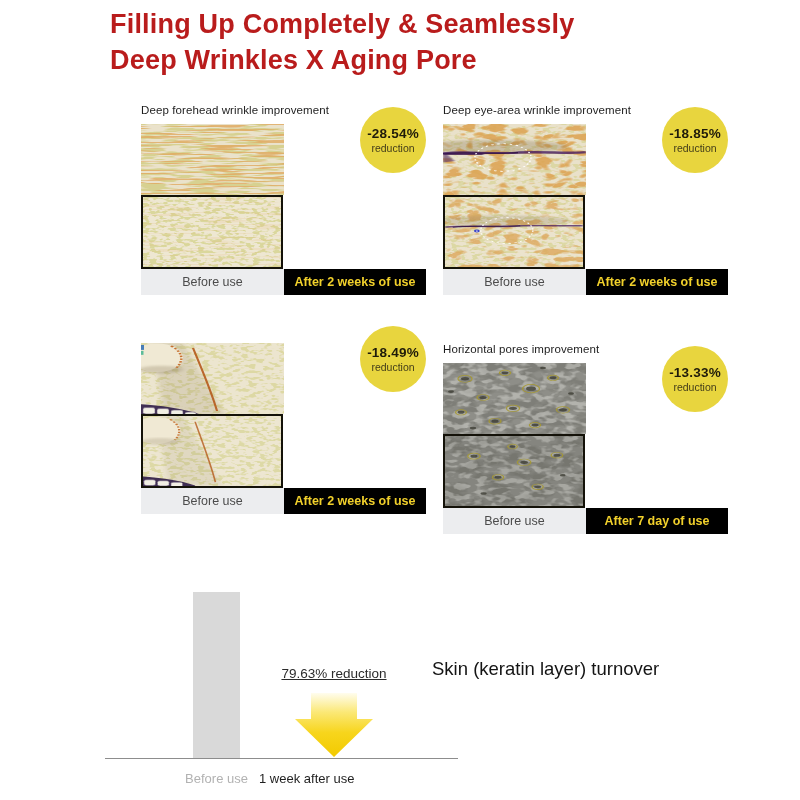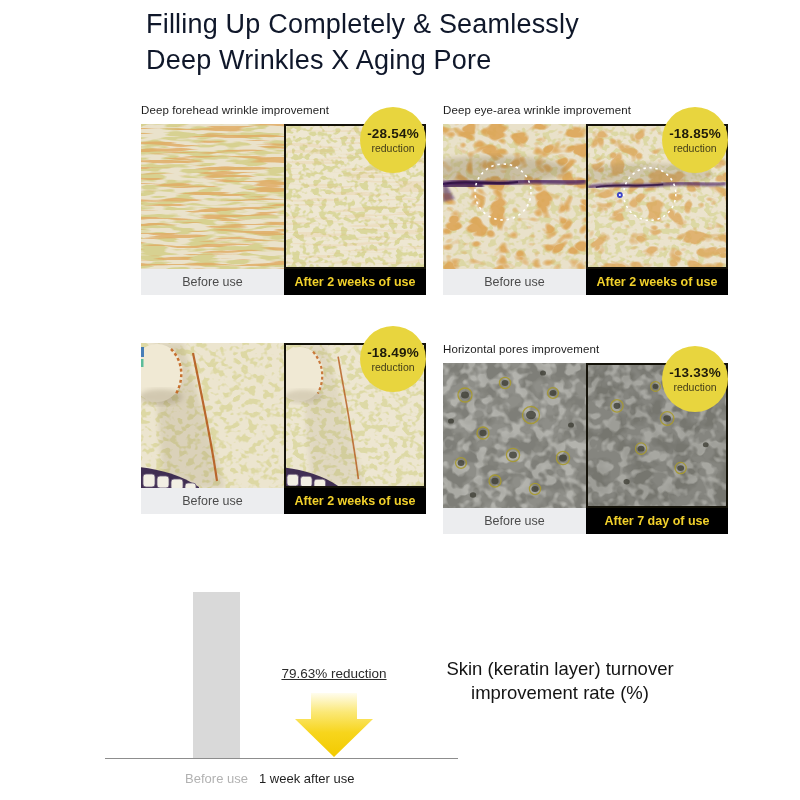--- a/index.html
+++ b/index.html
@@ -1,44 +1,44 @@
 <!DOCTYPE html>
 <html><head>
 <meta charset="utf-8">
 <style>
   html,body{margin:0;padding:0;background:#ffffff;}
   body{width:800px;height:800px;font-family:"Liberation Sans",sans-serif;-webkit-font-smoothing:antialiased;}
   .stage{position:relative;width:800px;height:800px;background:#ffffff;overflow:hidden;}
 
   
-  .title{position:absolute;left:110px;top:6px;font-size:27px;line-height:36px;font-weight:400;color:#0f172a;letter-spacing:.2px;margin-left:36px;}
+  .title{position:absolute;left:110px;top:6px;font-size:27px;line-height:36px;font-weight:700;color:#b91c1c;letter-spacing:.2px;}
 
   
   .panel{position:absolute;width:285px;padding-left:36px;}
   .p0{left:105px;top:104px}.p1{left:407px;top:104px}.p2{left:105px;top:343px}.p3{left:407px;top:343px}
   .panel-title{font-size:11.5px;color:#1d1d1d;height:20px;letter-spacing:.1px;}
-  .imgrow{position:relative;height:145px;display:flex;}
+  .imgrow{position:relative;height:145px;display:flex;flex-direction:column;}
   .before-img{width:143px;height:145px;overflow:hidden;background:#e8e0ca;}
   .after-wrap{width:142px;height:145px;border:2px solid #141209;box-sizing:border-box;overflow:hidden;background:#ece5d0;}
   svg.tex{display:block;width:100%;height:100%;}
   .badge{position:absolute;top:-17px;right:0;width:66px;height:66px;border-radius:50%;background:#e8d53e;display:flex;flex-direction:column;align-items:center;justify-content:center;z-index:5;text-align:center;}
   .badge-val{font-size:13.5px;font-weight:700;color:#1f1b0a;line-height:16px;letter-spacing:.2px;}
   .badge-lab{font-size:10.5px;color:#433d1a;line-height:12px;}
   .footer{display:flex;height:26px;}
   .f-before{width:143px;background:#ecedef;color:#4c4c4c;font-size:12.5px;display:flex;align-items:center;justify-content:center;}
   .f-after{width:142px;background:#000000;color:#f1d02b;font-size:12.5px;font-weight:700;display:flex;align-items:center;justify-content:center;}
 
   
   .bar{position:absolute;left:193px;top:592px;width:47px;height:166px;background:#d9d9d9;}
   .axis{position:absolute;left:105px;top:758px;width:353px;height:1px;background:#8d8d8d;}
   .annot{position:absolute;left:234px;top:666px;width:200px;text-align:center;font-size:13.5px;color:#2b2b2b;text-decoration:underline;}
   .arrow{position:absolute;left:295px;top:693px;width:78px;height:65px;}
   .xlab-before{position:absolute;left:141px;top:771px;width:151px;text-align:center;font-size:13px;color:#b2b2b2;}
   .xlab-after{position:absolute;left:259px;top:771px;width:150px;text-align:left;font-size:13px;color:#1f1f1f;font-weight:500;}
-  .caption{position:absolute;left:432px;top:657px;width:256px;text-align:center;font-size:18.5px;line-height:24px;color:#141414;}
+  .caption{position:absolute;left:432px;top:657px;width:256px;font-size:18.5px;line-height:24px;color:#141414;}
 </style>
 </head>
 <body>
 
 <svg width="0" height="0" style="position:absolute" aria-hidden="true">
   <defs>
     <filter id="fSpeckH" x="-10%" y="-10%" width="120%" height="120%">
       <feTurbulence type="fractalNoise" baseFrequency="0.04 0.22" numOctaves="2" seed="11"></feTurbulence>
       <feColorMatrix type="matrix" values="0 0 0 0 0.63  0 0 0 0 0.60  0 0 0 0 0.20  0 0 0 8 -3.6"></feColorMatrix>
     </filter>
@@ -287,16 +287,15 @@
   <div class="bar"></div>
   <div class="annot">79.63% reduction</div>
   <svg class="arrow" viewBox="0 0 78 65" preserveAspectRatio="none">
     <polygon points="16,0 62,0 62,26 78,26 39,64 0,26 16,26" fill="url(#gArrow)"></polygon>
   </svg>
   <div class="axis"></div>
   <div class="xlab-before">Before use</div>
   <div class="xlab-after">1 week after use</div>
   <div class="caption">
     <div>Skin (keratin layer) turnover</div>
-    <div>improvement rate (%)</div>
   </div>
 
 </div>
 
 </body></html>

